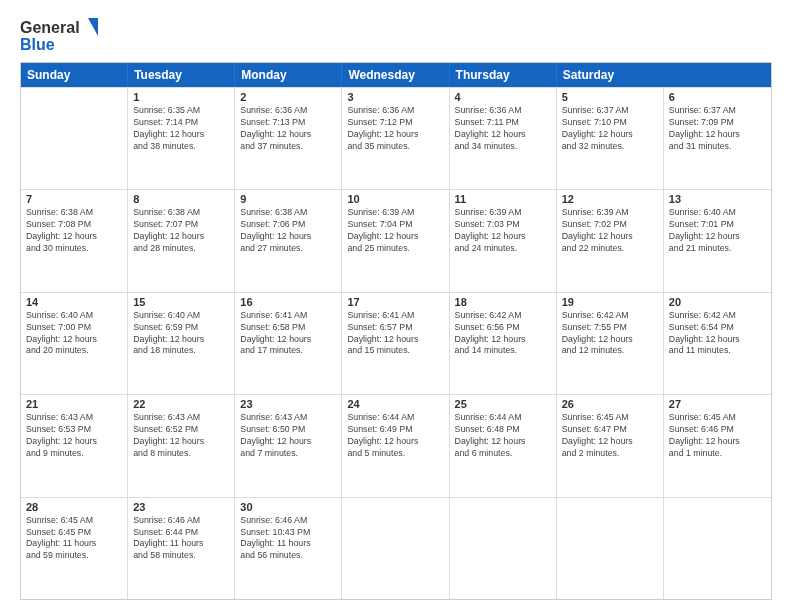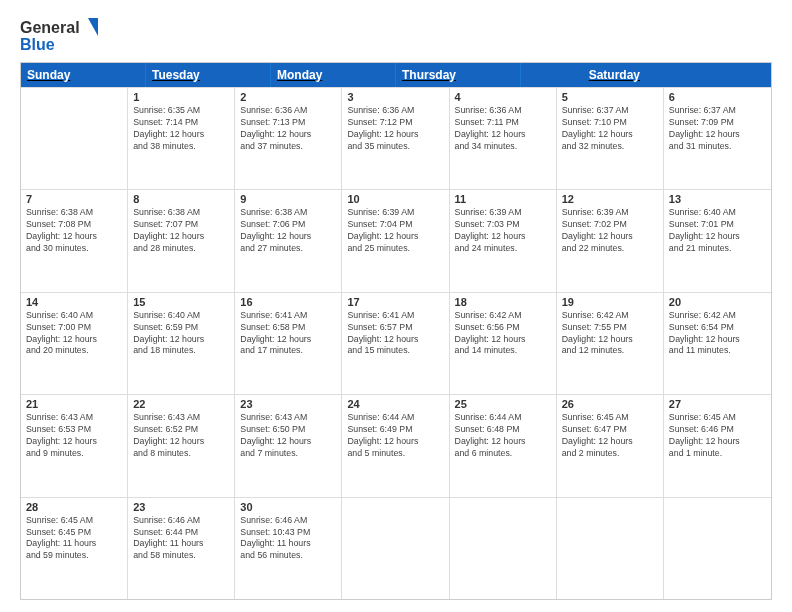--- a/index.html
+++ b/index.html
@@ -43,33 +43,32 @@
       color: #555;
     }
     .calendar {
       flex: 1;
       display: flex;
       flex-direction: column;
       border: 1px solid #ccc;
     }
     .cal-header {
       display: grid;
-      grid-template-columns: repeat(6, 1fr);
+      grid-template-columns: repeat(7, 1fr);
       background: #1565c0;
-      text-decoration: underline;
     }
     .cal-header-cell {
       color: #fff;
       font-size: 12px;
       font-weight: bold;
       padding: 5px 6px;
       text-align: left;
       border-right: 1px solid #1976d2;
     }
-    .cal-header-cell:last-child { border-right: none; text-align: right; }
+    .cal-header-cell:last-child { border-right: none; }
     .cal-body {
       flex: 1;
       display: flex;
       flex-direction: column;
     }
     .cal-row {
       display: grid;
       grid-template-columns: repeat(7, 1fr);
       flex: 1;
       border-top: 1px solid #ddd;
@@ -113,20 +112,21 @@
       <div class="month-title"></div>
       <div class="subtitle"></div>
     </div>
   </div>
 
   <div class="calendar">
     <div class="cal-header">
     <div class="cal-header-cell">Sunday</div>
         <div class="cal-header-cell">Tuesday</div>
         <div class="cal-header-cell">Monday</div>
+        <div class="cal-header-cell">Wednesday</div>
         <div class="cal-header-cell">Thursday</div>
         <div class="cal-header-cell">Saturday</div>
       </div>
     <div class="cal-body">
     <div class="cal-row">
           <div class="cal-cell empty"></div>
           <div class="cal-cell">
             <div class="day-num">1</div>
             <div class="cell-text">Sunrise: 6:35 AM</div>
             <div class="cell-text">Sunset: 7:14 PM</div>

